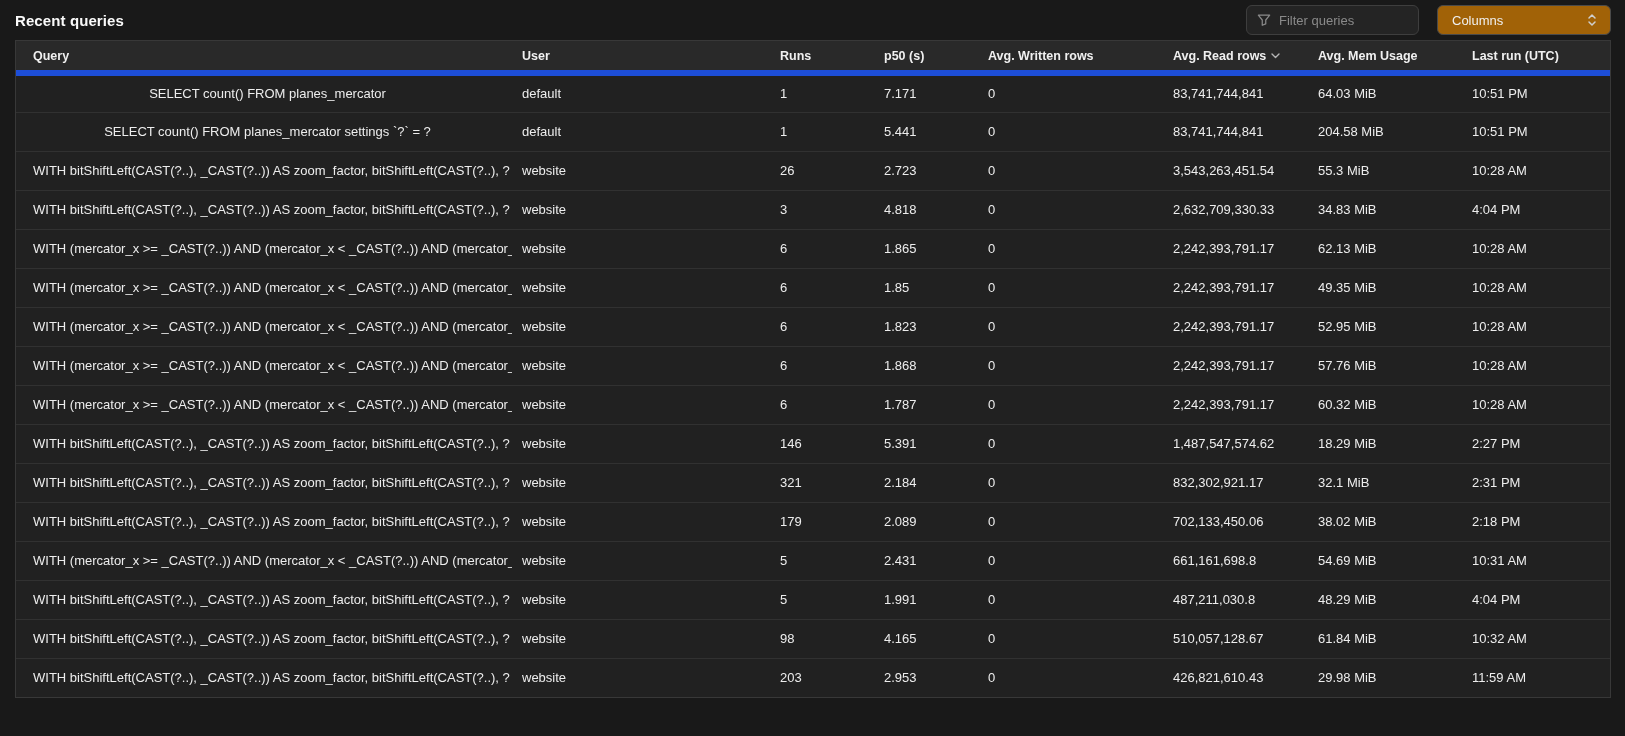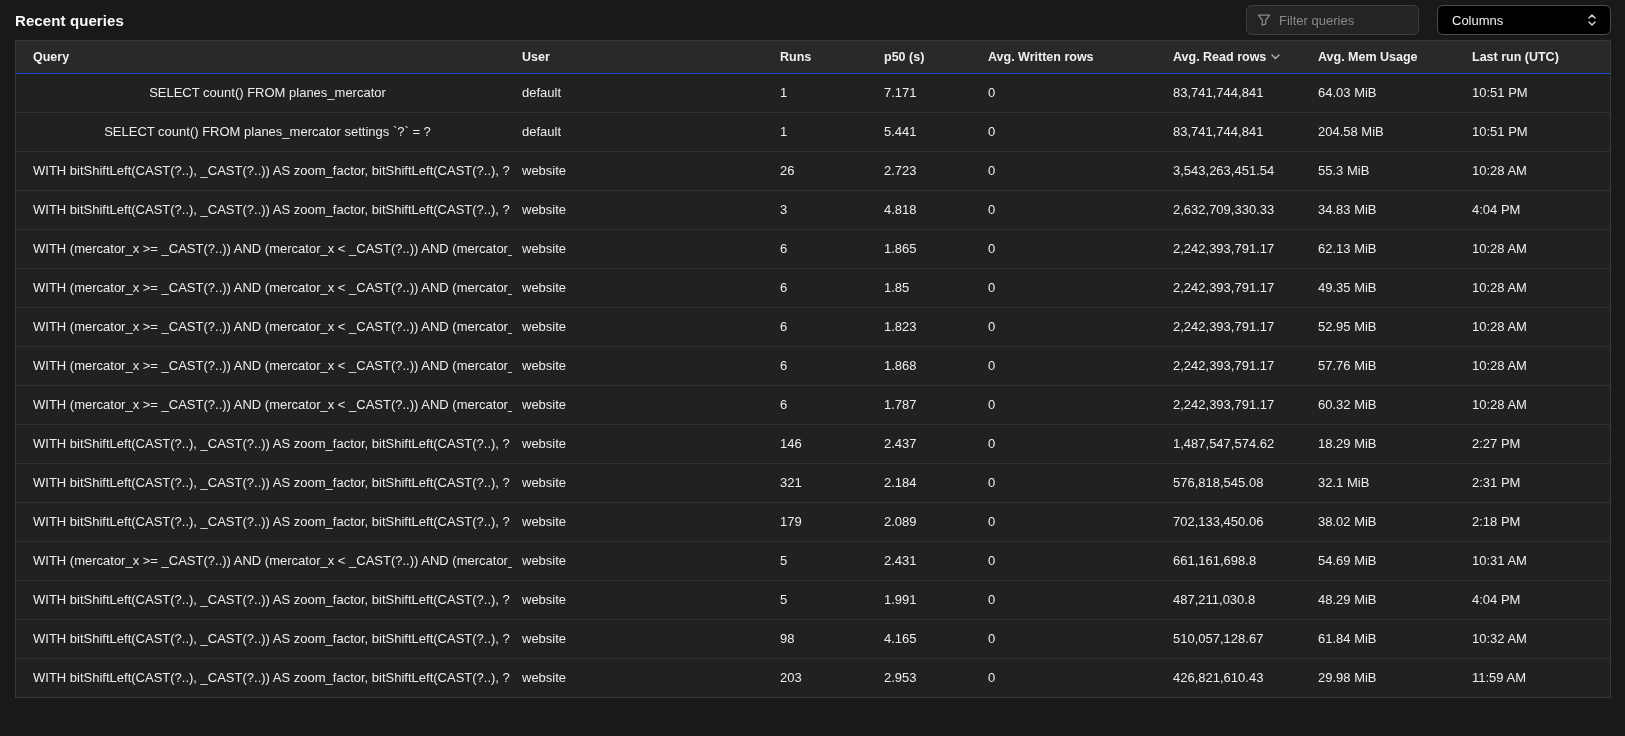--- a/index.html
+++ b/index.html
@@ -38,21 +38,21 @@
     background: transparent;
     border: none; outline: none;
     color: #e8e8e8;
     font-family: "Liberation Sans", sans-serif;
     font-size: 13px;
     width: 100%;
   }
   .filter-box input::placeholder { color: #8a8a8a; }
   .columns-btn {
     width: 174px; height: 30px;
-    background: #000000;
+    background: #a16207;
     border: 1px solid #4a4a4a;
     border-radius: 6px;
     display: flex; align-items: center; justify-content: space-between;
     padding: 0 12px 0 14px;
     color: #f0f0f0;
     font-family: "Liberation Sans", sans-serif;
     font-size: 13px;
     cursor: pointer;
   }
   .table-wrap {
@@ -68,21 +68,21 @@
   thead th {
     height: 32px;
     background: #292929;
     text-align: left;
     font-size: 12.5px;
     font-weight: 700;
     color: #f0f0f0;
     padding: 0 10px;
     white-space: nowrap;
     overflow: hidden;
-    border-bottom: 1px solid #1d4ed8;
+    border-bottom: 6px solid #1d4ed8;
   }
   thead th:first-child { padding-left: 17px; }
   tbody td {
     height: 39px;
     background: #212121;
     font-size: 13px;
     color: #ededed;
     padding: 0 10px;
     white-space: nowrap;
     overflow: hidden;
@@ -228,33 +228,33 @@
           <td>1.787</td>
           <td>0</td>
           <td>2,242,393,791.17</td>
           <td>60.32 MiB</td>
           <td>10:28 AM</td>
         </tr>
         <tr>
           <td>WITH bitShiftLeft(CAST(?..), _CAST(?..)) AS zoom_factor, bitShiftLeft(CAST(?..), ? -...</td>
           <td>website</td>
           <td>146</td>
-          <td>2.437</td>
+          <td>5.391</td>
           <td>0</td>
           <td>1,487,547,574.62</td>
           <td>18.29 MiB</td>
           <td>2:27 PM</td>
         </tr>
         <tr>
           <td>WITH bitShiftLeft(CAST(?..), _CAST(?..)) AS zoom_factor, bitShiftLeft(CAST(?..), ? -...</td>
           <td>website</td>
           <td>321</td>
           <td>2.184</td>
           <td>0</td>
-          <td>576,818,545.08</td>
+          <td>832,302,921.17</td>
           <td>32.1 MiB</td>
           <td>2:31 PM</td>
         </tr>
         <tr>
           <td>WITH bitShiftLeft(CAST(?..), _CAST(?..)) AS zoom_factor, bitShiftLeft(CAST(?..), ? -...</td>
           <td>website</td>
           <td>179</td>
           <td>2.089</td>
           <td>0</td>
           <td>702,133,450.06</td>

